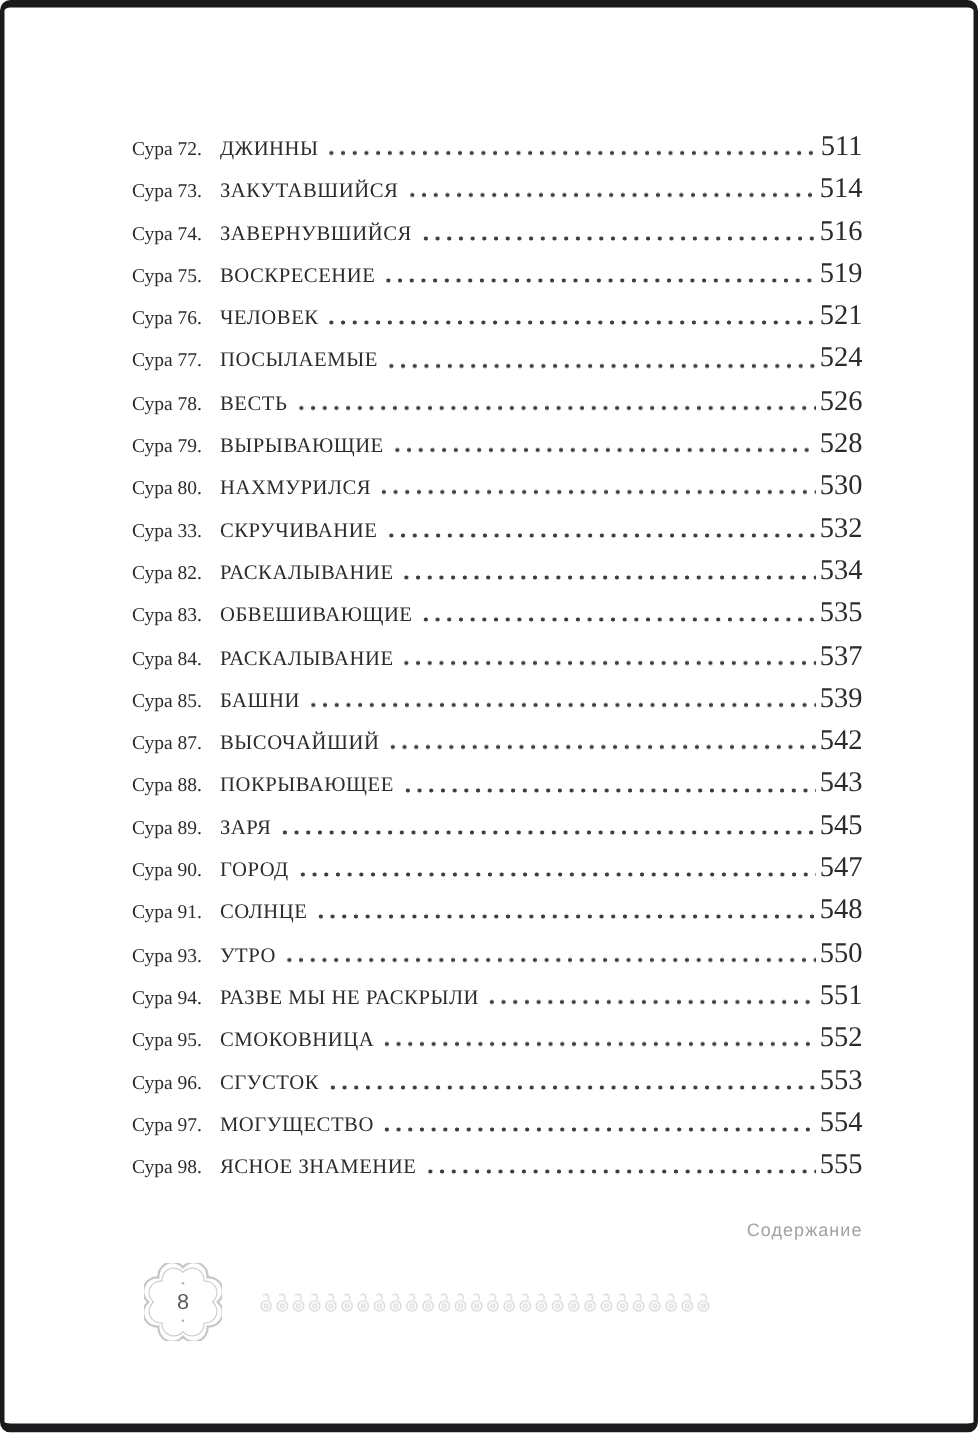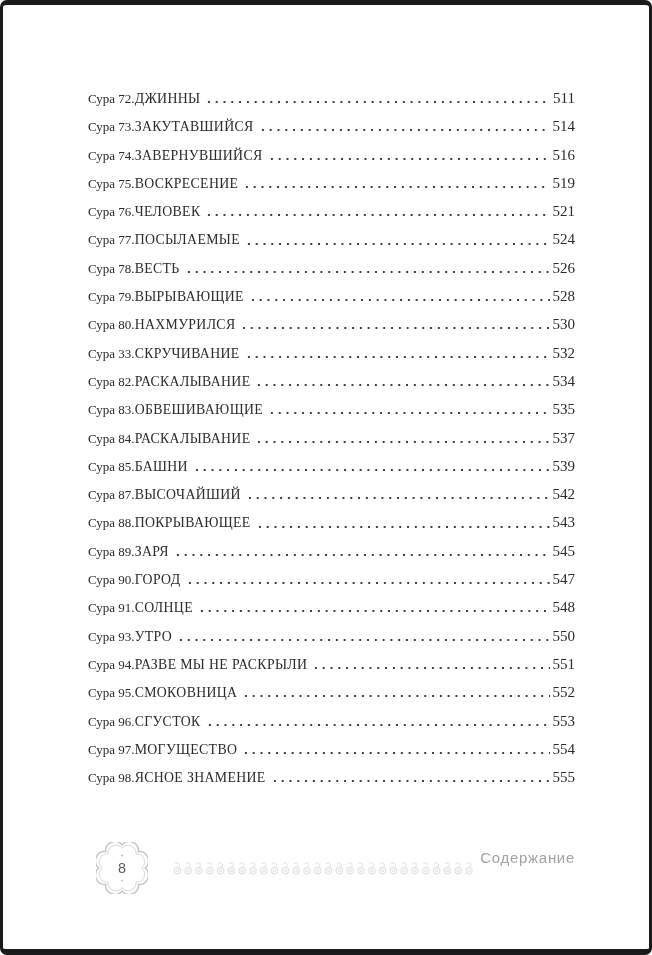--- a/index.html
+++ b/index.html
@@ -11,34 +11,34 @@
     position:relative; width:652px; height:955px; box-sizing:border-box;
     background:var(--page_bg);
     border:solid var(--frame); border-width:5px 3px 6px 3px; border-radius:7px;
     overflow:hidden;
     font-family:"Liberation Serif","DejaVu Serif",serif;
     color:var(--text);
   }
   .toc{position:absolute; left:85px; right:74px; top:79px;}
   .toc-row{height:28.3px; line-height:28.3px; display:flex; align-items:baseline; white-space:nowrap;}
   .toc-prefix{font-size:13px;}
-  .toc-title{font-size:13.8px; margin-left:0; letter-spacing:0.35px;}
+  .toc-title{font-size:13.8px; margin-left:12px; letter-spacing:0.35px;}
   .toc-leader{
     flex:1; height:6px; align-self:flex-end; margin:0 3px 7.2px 5px;
     background-image:radial-gradient(circle, var(--dot) 1.15px, transparent 1.55px);
     background-size:7.8px 6px; background-repeat:repeat-x; background-position:left bottom;
   }
-  .toc-page{font-size:15px;}
+  .toc-page{font-size:19px;}
   .footer{position:absolute; left:0; right:0; bottom:0; top:0; pointer-events:none;}
   .badge{position:absolute; left:93px; top:837px; width:52px; height:52px;}
   .ornament{position:absolute; left:169px; top:854px; width:303px; height:18px;}
   .footer-label{
-    position:absolute; right:74px; top:844px;
+    position:absolute; right:74px; top:808px;
     font-family:"Liberation Sans","DejaVu Sans",sans-serif;
-    font-size:15px; letter-spacing:0.7px; color:var(--footer_text);
+    font-size:12px; letter-spacing:0.7px; color:var(--footer_text);
   }
 </style>
 </head>
 <body>
 
 <div class="page">
 
   <div class="toc">
       <div class="toc-row">
         <span class="toc-prefix">Сура 72.</span>

